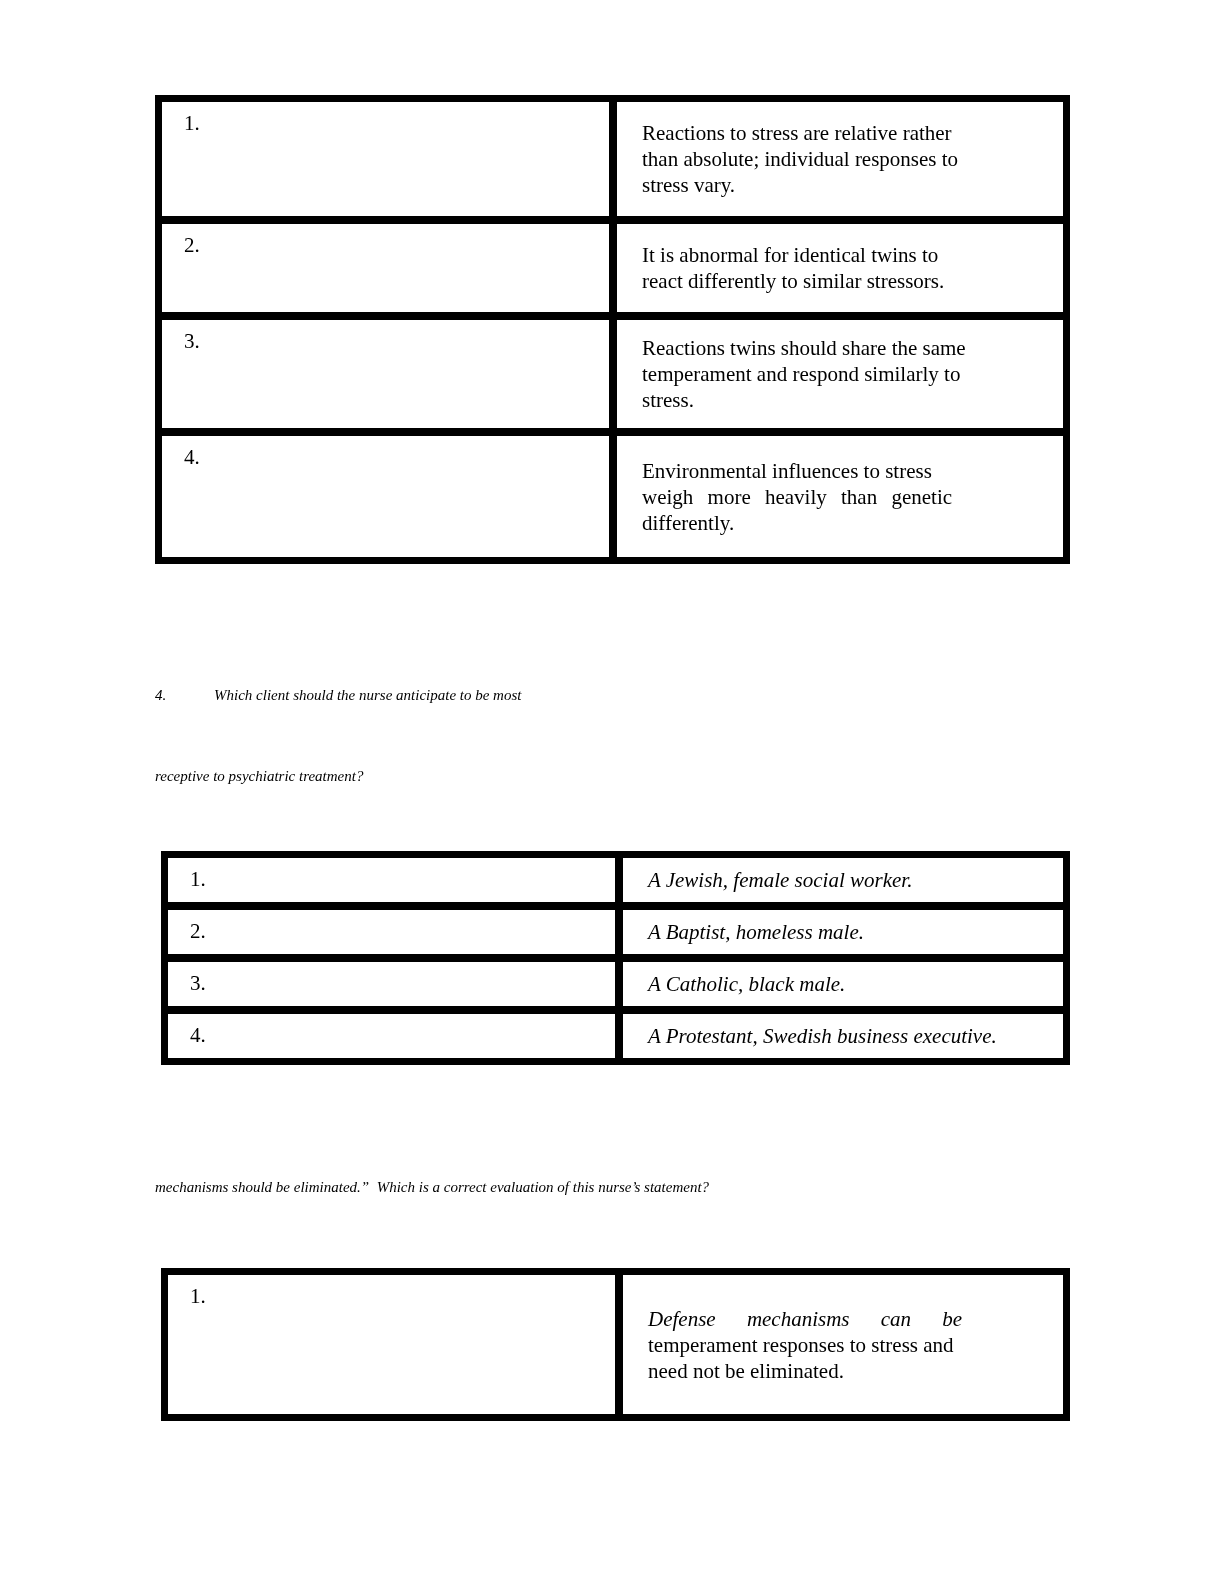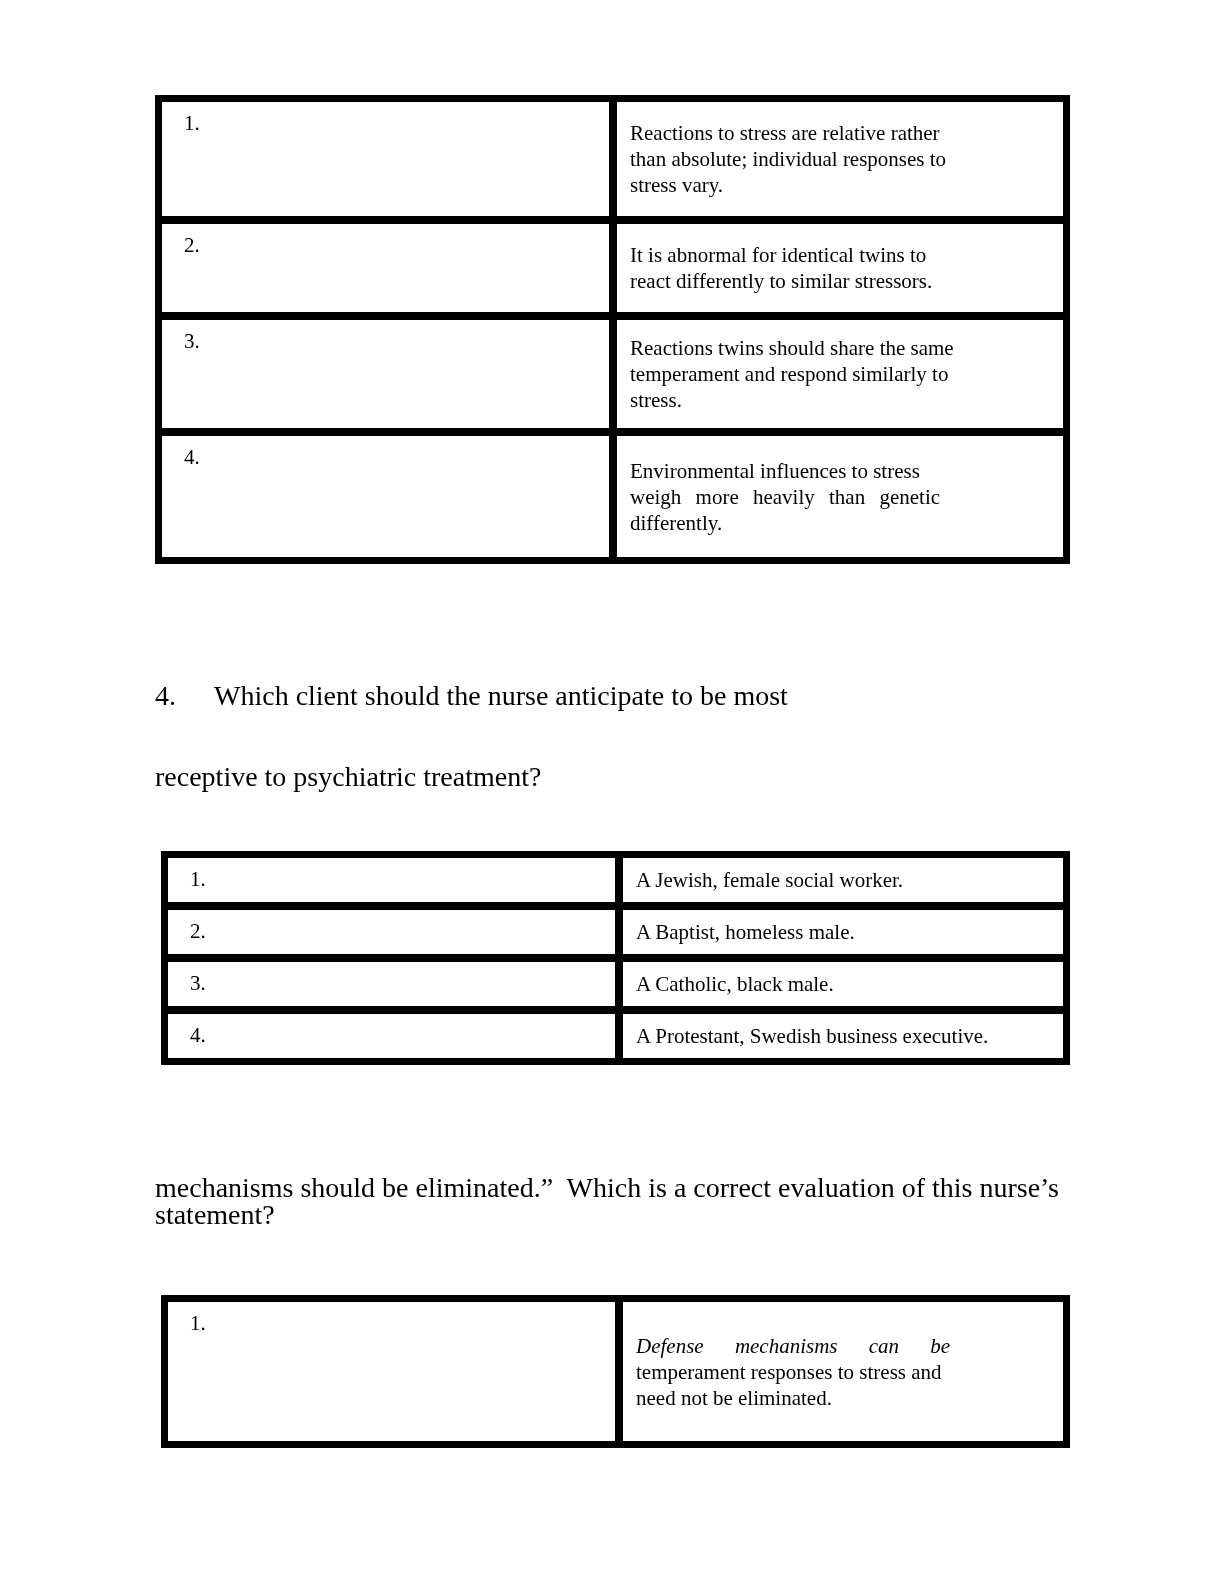--- a/index.html
+++ b/index.html
@@ -35,40 +35,41 @@
   .opt-table td:first-child { width: 455px; }
   .num-cell {
     vertical-align: top;
     padding: 9px 0 0 22px;
   }
   .text-cell {
     vertical-align: middle;
     padding: 2px 78px 2px 13px;
     line-height: 26px;
   }
-  .line { display: block; }
+  .line { display: block; margin-left: 12px; }
   .ws-wide  { word-spacing: 9px; }   
   .ws-xwide { word-spacing: 26px; font-style: italic; }  
 
   
   .t1 tr:nth-child(1) td { height: 122px; }
   .t1 tr:nth-child(2) td { height: 96px;  }
   .t1 tr:nth-child(3) td { height: 116px; }
   .t1 tr:nth-child(4) td { height: 129px; }
 
   
   .t2, .t3 { width: 909px; margin-left: 6px; }
   .t2 td { height: 52px; }
-  .t2 .text-cell { padding-right: 10px; }
+  .t2 .text-cell { padding-right: 10px; font-style: italic; }
   .t3 td { height: 147px; }
 
   .question {
-    font-size: 28px;
+    font-size: 15px;
     line-height: 27px;
     white-space: pre-wrap;
+    font-style: italic;
   }
   .q4 { margin-top: 64px; }
   .q5 { margin-top: 55px; }
   .qnum { display: inline-block; width: 59px; }
   .t2 { margin-top: 7px; }
   .t3 { margin-top: 13px; }
 </style>
 </head>
 <body>
 

